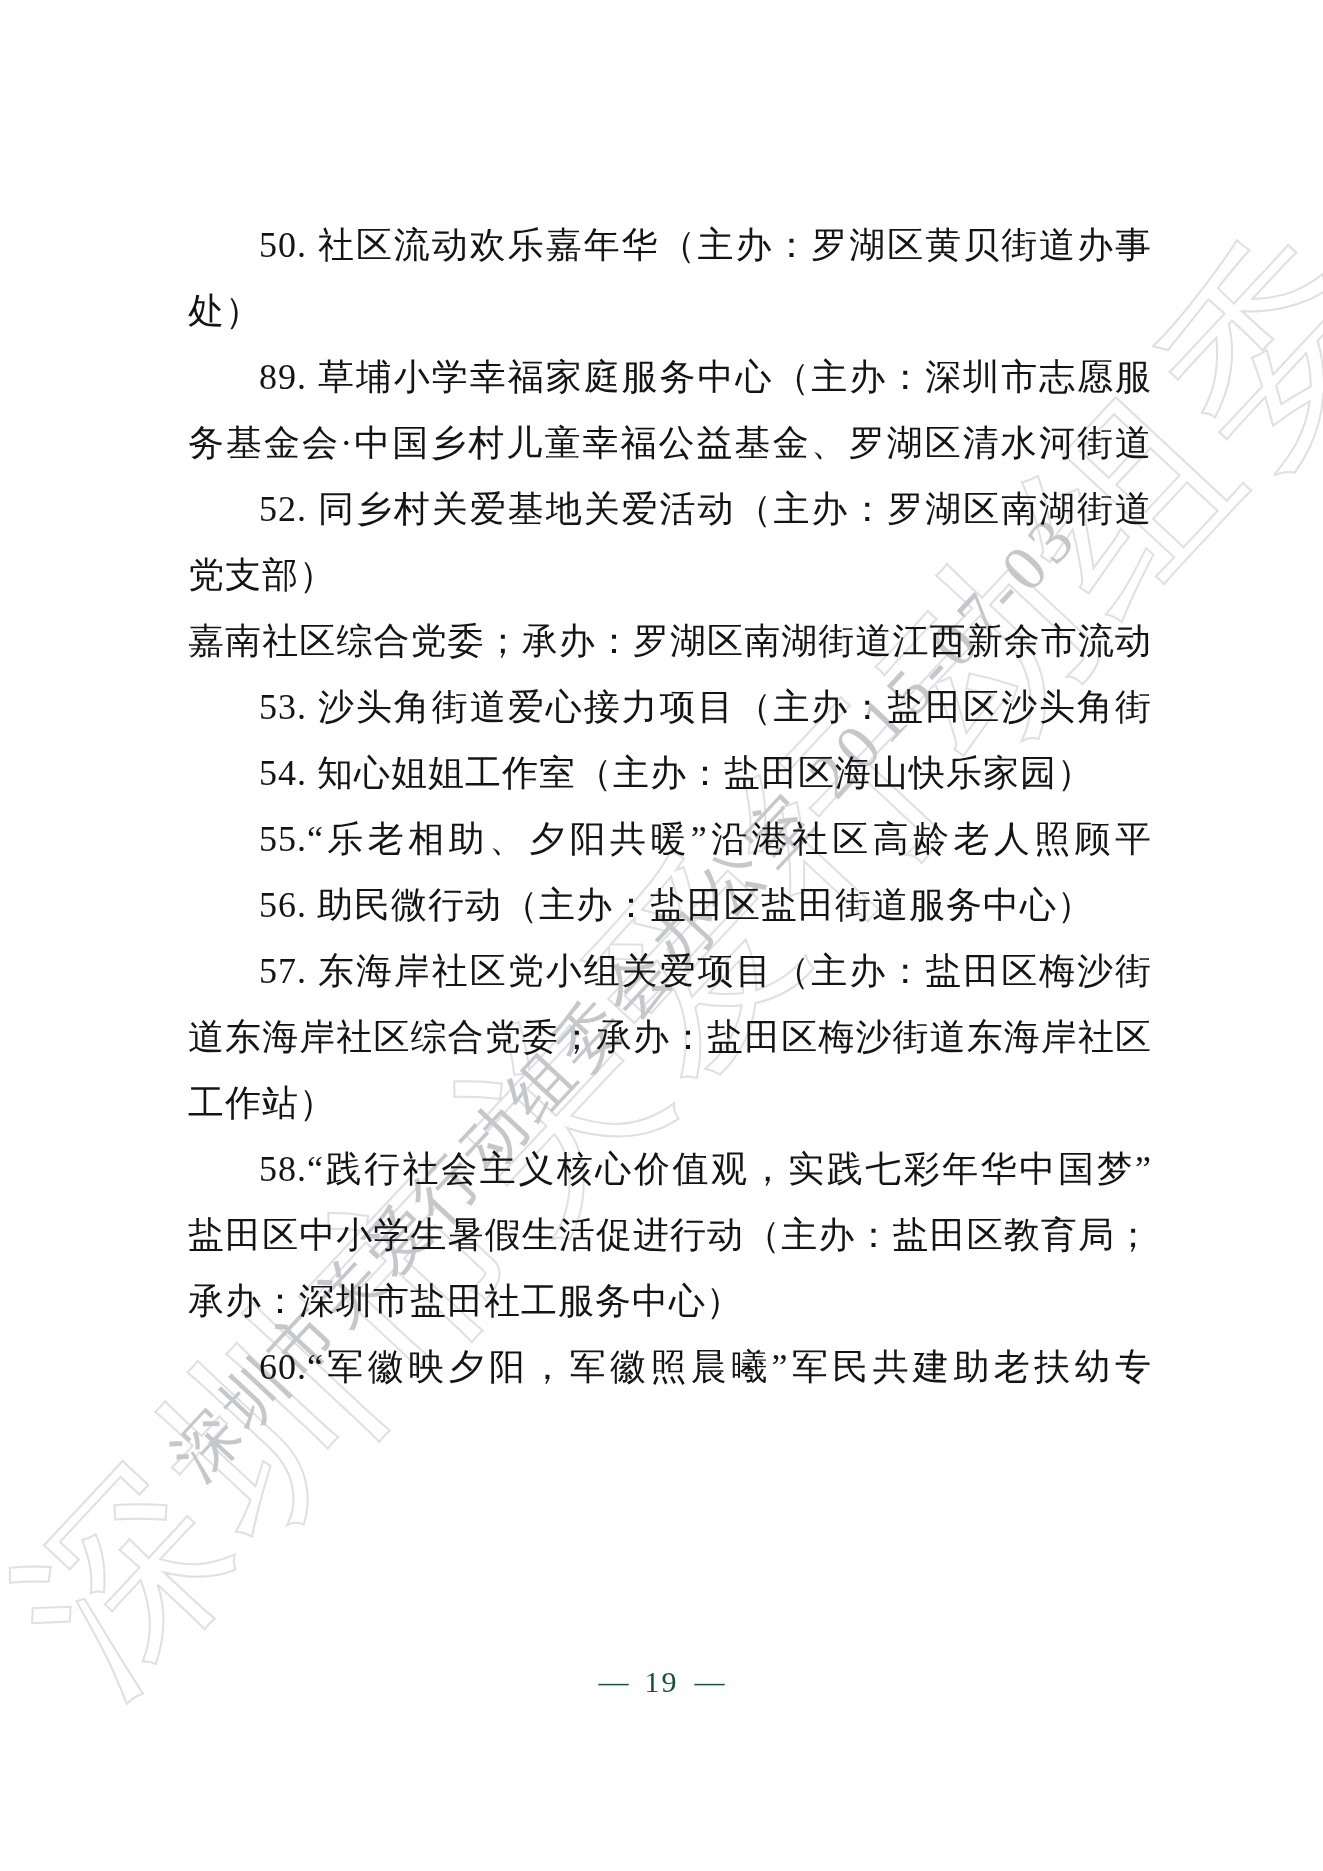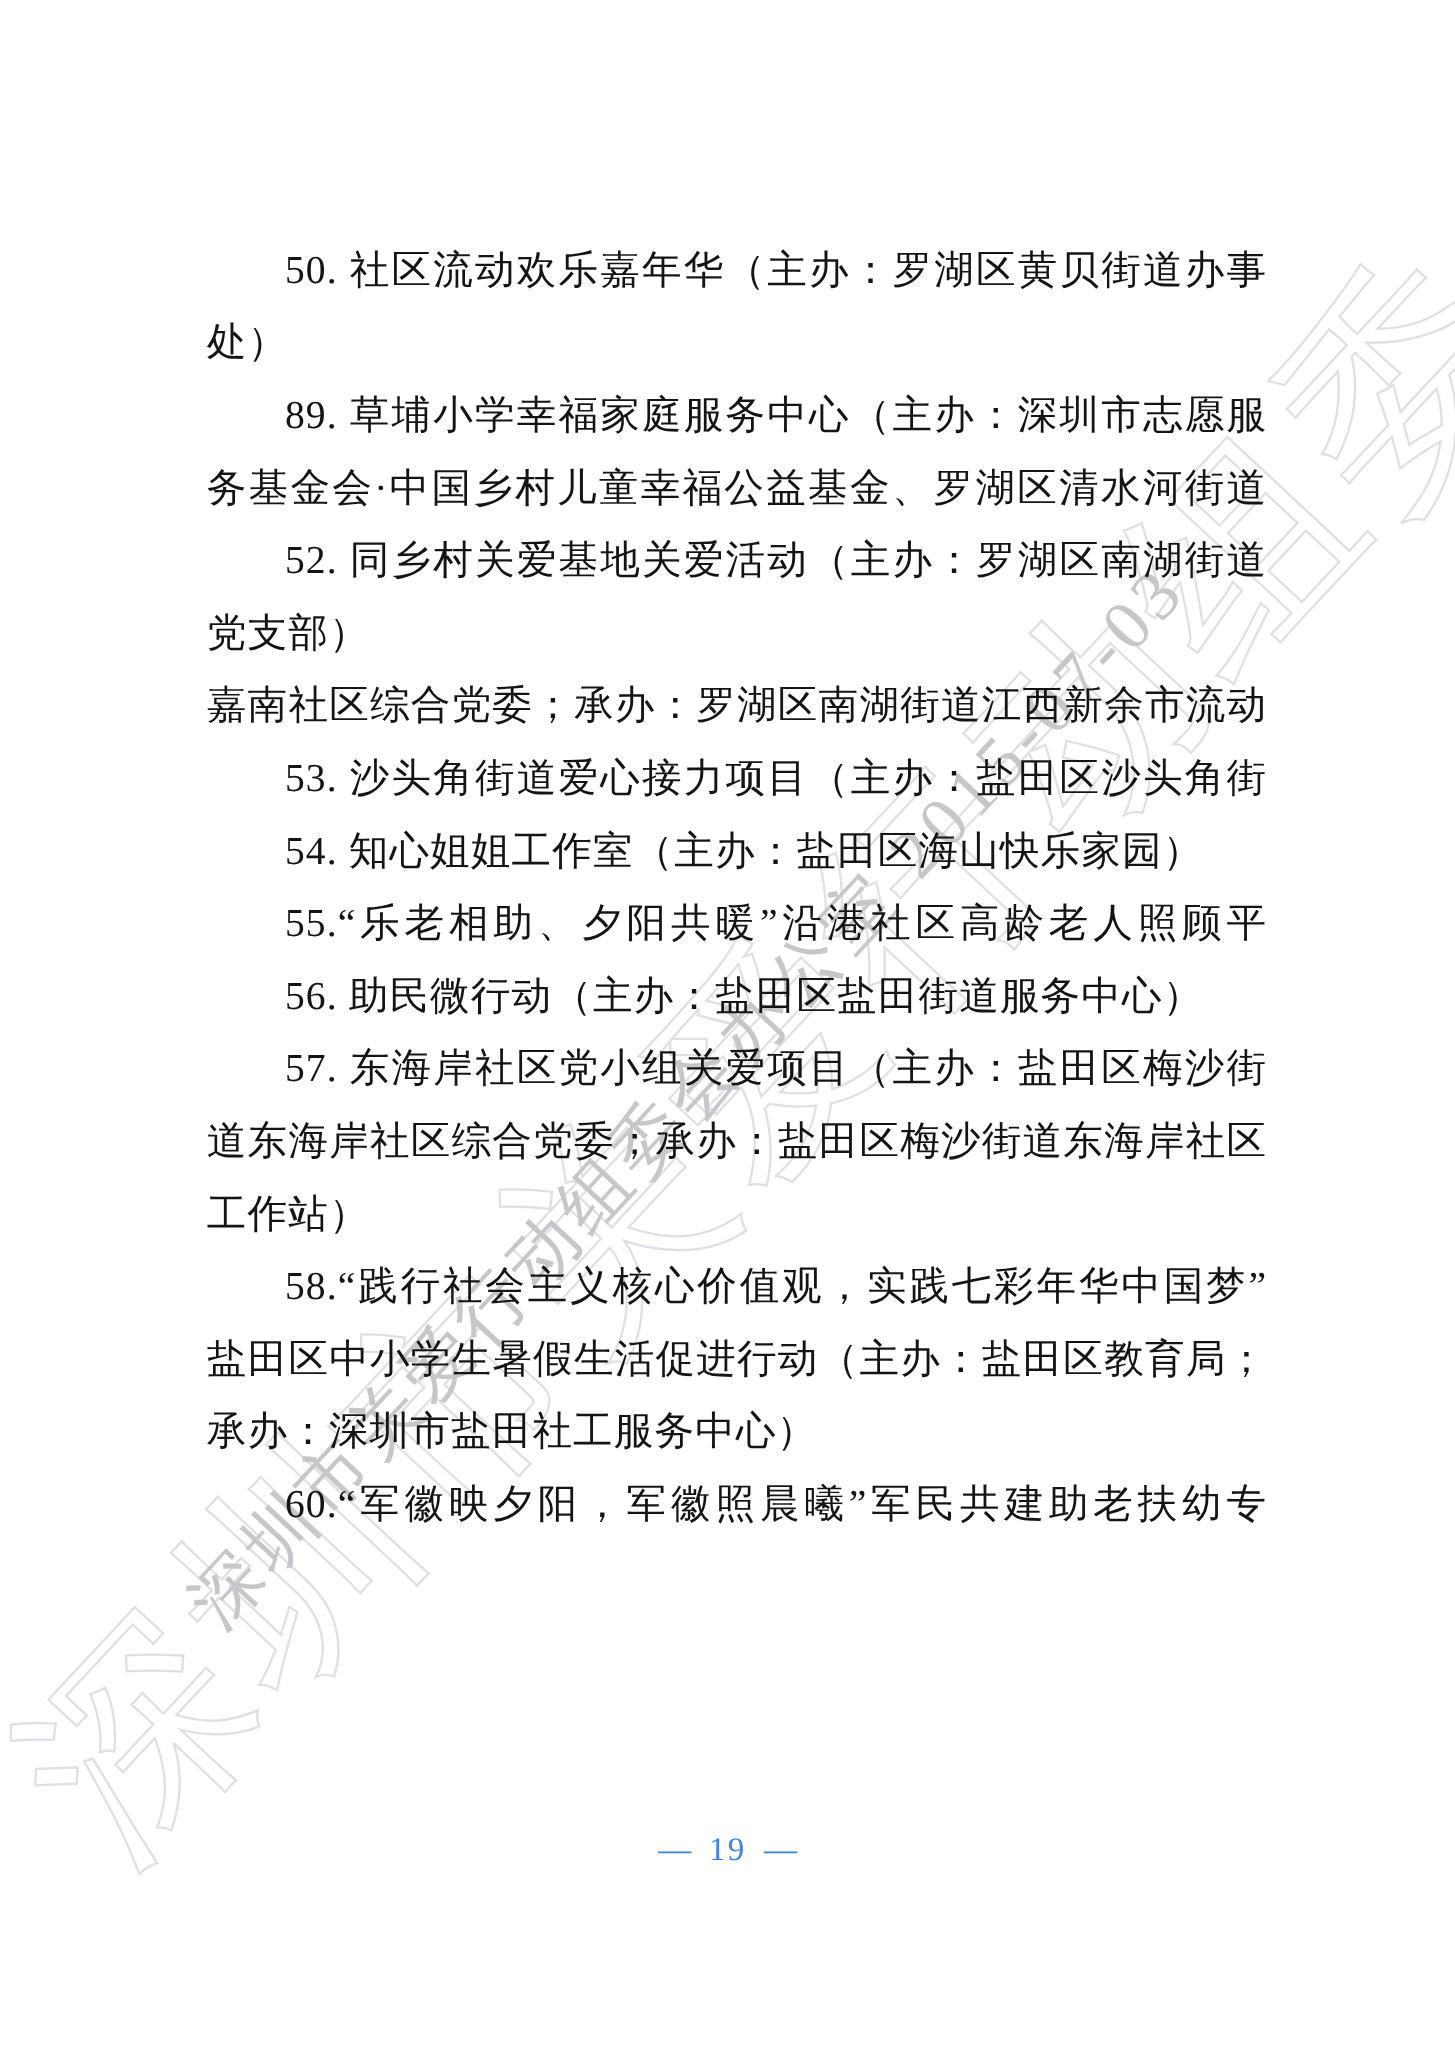--- a/index.html
+++ b/index.html
@@ -72,21 +72,21 @@
   }
   
   .footer {
     position: absolute;
     top: 1665px;
     left: 0;
     width: 100%;
     text-align: center;
     z-index: 2;
     font-size: 30px;
-    color: #3b82f6;
+    color: #14532d;
   }
   .footer .dash { margin: 0 16px; letter-spacing: 0; }
   .footer .num { letter-spacing: 2px; }
 </style>
 </head>
 <body>
 
 <div class="page">
 
   <div class="wm-outline">深圳市关爱行动组委会办公室</div>

